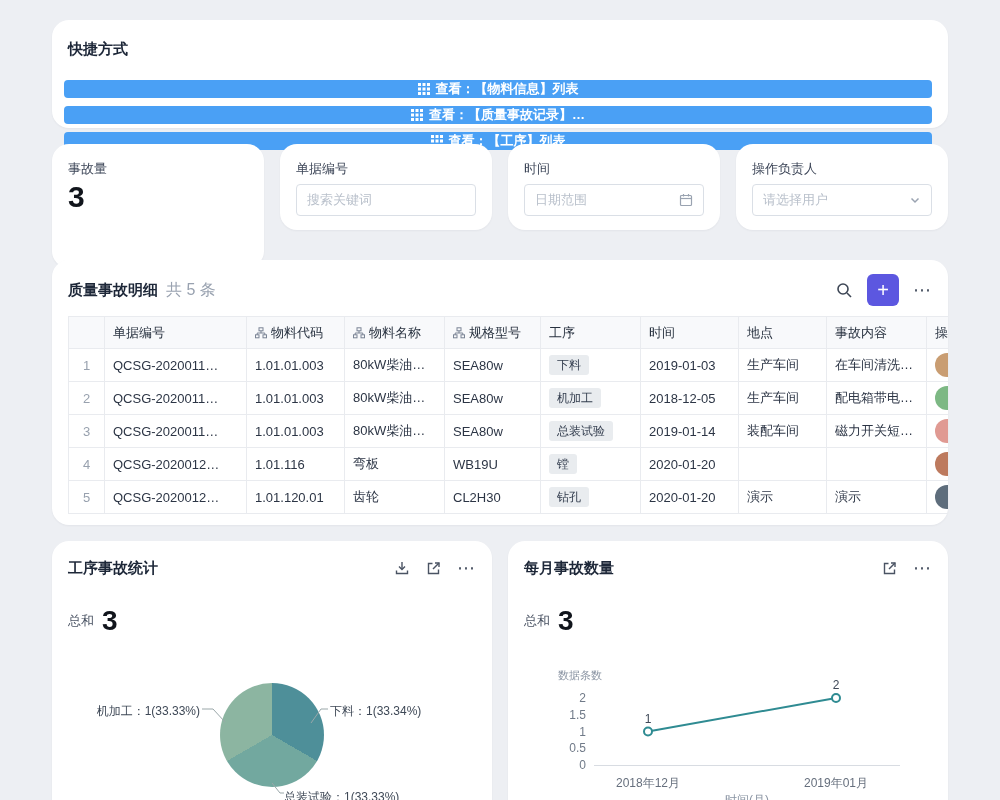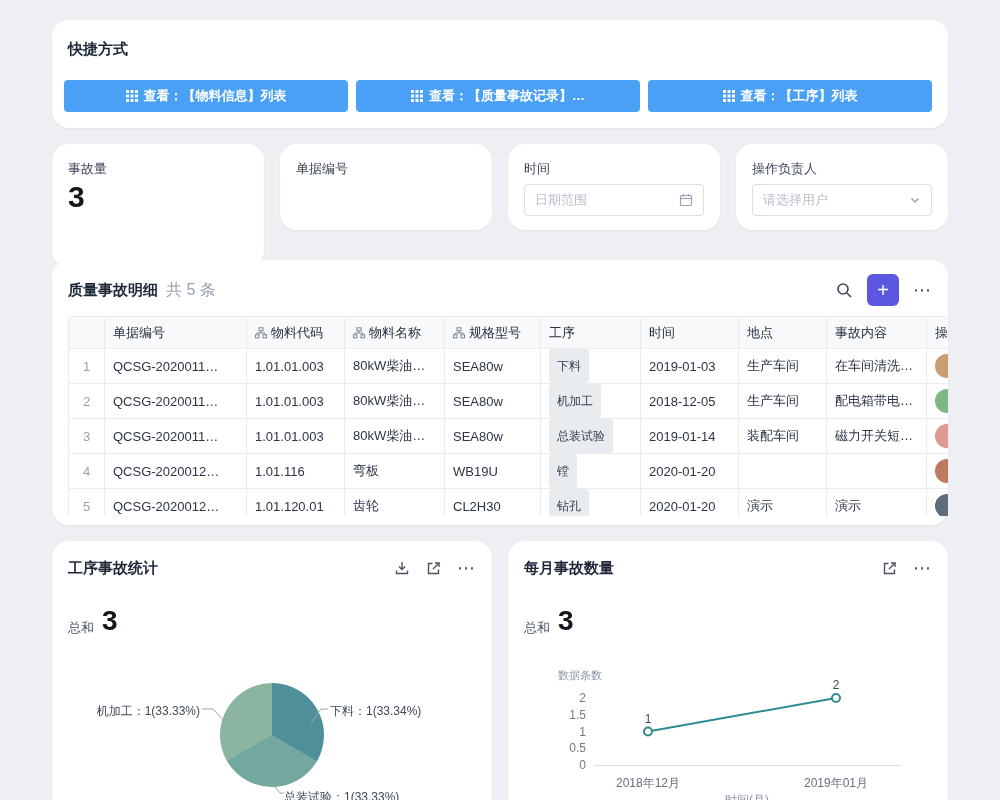--- a/index.html
+++ b/index.html
@@ -7,21 +7,21 @@
   body {
     font-family:"Liberation Sans","DejaVu Sans",sans-serif;
     background:#edeff3; position:relative; overflow:hidden; color:#2c3545;
   }
   .card { position:absolute; background:#fff; border-radius:17px; box-shadow:0 1px 2px rgba(30,40,60,.05); }
   .card-title { font-size:15px; font-weight:bold; color:#1d2738; }
 
   
   .card-shortcuts { left:52px; top:20px; width:896px; height:108px; }
   .card-shortcuts .card-title { position:absolute; left:16px; top:20px; }
-  .btn-row { position:absolute; left:12px; right:16px; top:60px; display:flex; gap:8px; }
+  .btn-row { position:absolute; left:12px; right:16px; top:60px; display:flex; gap:8px;flex-direction:column; }
   .sc-btn { flex:1; height:32px; background:#4aa0f5; color:#fff; border:none; border-radius:4px;
     font-size:13px; font-weight:bold; display:flex; align-items:center; justify-content:center; gap:6px;
     cursor:pointer; white-space:nowrap; overflow:hidden; font-family:inherit; }
 
   
   .card-stat { left:52px; top:144px; width:212px; height:124px;padding-left:33px; }
   .card-f2 { left:280px; top:144px; width:212px; height:86px; }
   .card-f3 { left:508px; top:144px; width:212px; height:86px; }
   .card-f4 { left:736px; top:144px; width:212px; height:86px; }
   .f-label { position:absolute; left:16px; top:16px; font-size:13px; color:#3c4557; }
@@ -40,30 +40,30 @@
     font-size:20px; line-height:1; display:flex; align-items:center; justify-content:center; cursor:pointer; }
   .dots { font-size:18px; color:#4a5363; background:none; border:none; cursor:pointer; letter-spacing:1px; }
   .table-wrap { position:absolute; left:16px; top:56px; width:880px; height:200px; overflow:hidden; }
   table { border-collapse:collapse; table-layout:fixed; width:978px; font-size:13px; }
   th,td { border:1px solid #e9ebef; padding:0 8px; text-align:left; overflow:hidden; white-space:nowrap; }
   th { background:#f8f9fb; color:#27313f; font-weight:normal; height:32px; }
   td { color:#2c3545; height:33px; }
   .c-idx { color:#98a1ae; text-align:center; }
   .th-label { vertical-align:middle; }
   .rel-icon { vertical-align:middle; margin-right:4px; }
-  .tag { display:inline-block; background:#e9ecef; border-radius:3px; padding:9px 8px; font-size:12px;
+  .tag { display:inline-block; background:#e9ecef; border-radius:3px; padding:2px 8px; font-size:12px;
     color:#323c4d; line-height:16px;font-family:Liberation Serif, serif; }
   .avatar { display:inline-block; width:24px; height:24px; border-radius:50%; vertical-align:middle; }
 
   
   .card-pie { left:52px; top:541px; width:440px; height:300px; }
   .card-line { left:508px; top:541px; width:440px; height:300px; }
   .chart-head { position:absolute; left:16px; top:16px; right:16px; display:flex; align-items:center;gap:48px; }
   .chart-actions { margin-left:auto; display:flex; gap:16px; align-items:center; }
-  .total-row { position:absolute; left:16px; top:64px; display:flex; align-items:flex-end; gap:8px; }
+  .total-row { position:absolute; left:16px; top:64px; display:flex; align-items:center; gap:8px; }
   .total-label { font-size:13px; color:#4a5363; }
   .total-value { font-size:28px; font-weight:bold; color:#11151c; }
 
   .pie { position:absolute; left:168px; top:142px; width:104px; height:104px; border-radius:50%; }
   .pie-lines { position:absolute; left:0; top:0; pointer-events:none; }
   .pie-label { position:absolute; font-size:12px; color:#3e4856; white-space:nowrap; }
   .pl-left { right:292px; top:162px; }
   .pl-right { left:278px; top:162px; }
   .pl-bottom { left:232px; top:248px; }
 
@@ -120,20 +120,23 @@
   </div>
 </section>
 
 <section class="card card-stat">
   <div class="f-label">事故量</div>
   <div class="stat-value">3</div>
 </section>
 
 <section class="card card-f2">
   <div class="f-label">单据编号</div>
+  <div class="f-input">
+    <span class="ph">搜索关键词</span>
+  </div>
 </section>
 
 <section class="card card-f3">
   <div class="f-label">时间</div>
   <div class="f-input">
     <span class="ph">日期范围</span>
     <svg width="14" height="14" viewBox="0 0 14 14" fill="none" stroke="#9aa3b1" stroke-width="1.2">
         <rect x="1.5" y="2.5" width="11" height="10" rx="1"></rect>
         <line x1="1.5" y1="5.5" x2="12.5" y2="5.5"></line>
         <line x1="4.5" y1="1" x2="4.5" y2="3.5"></line>

